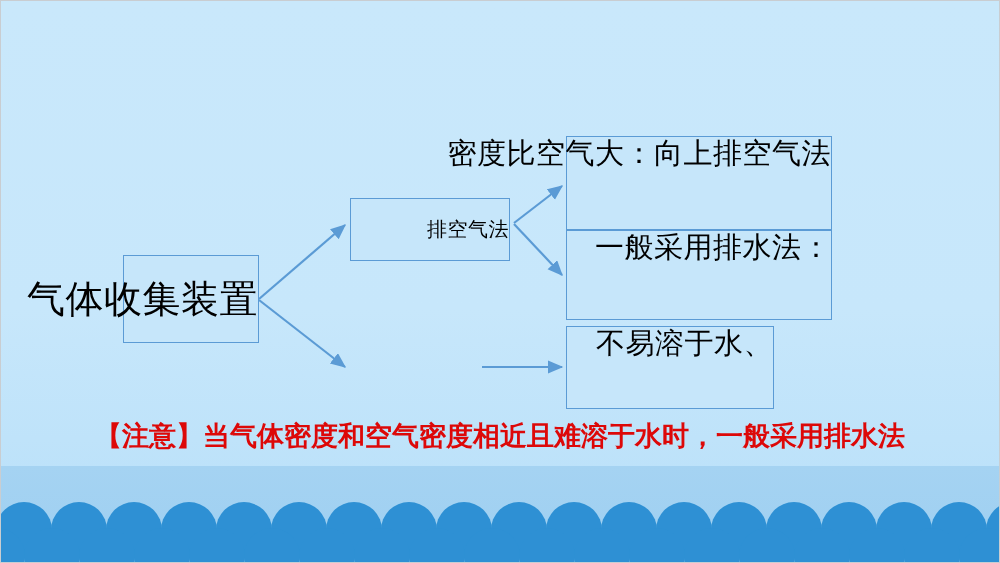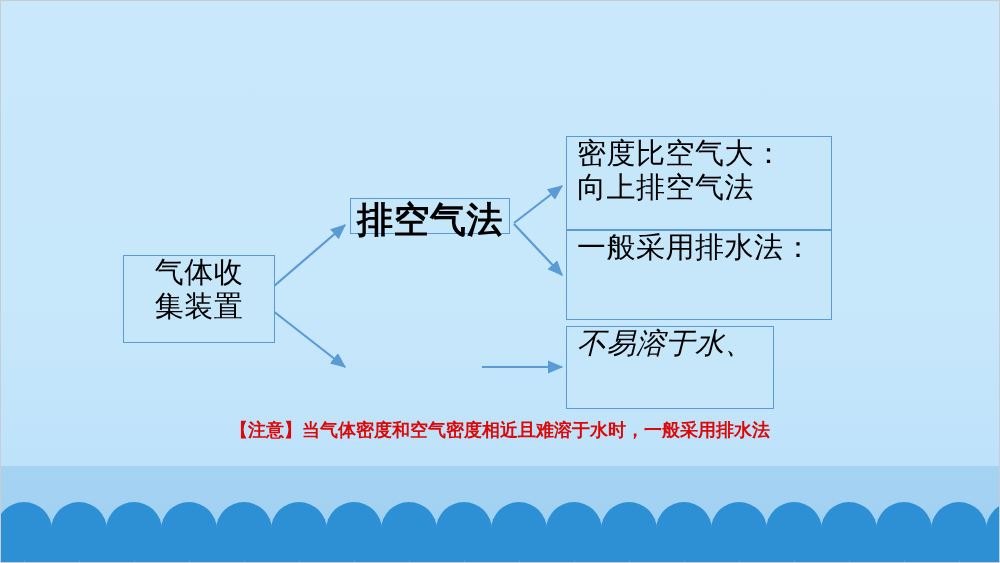--- a/index.html
+++ b/index.html
@@ -45,44 +45,43 @@
   .scallop-front { bottom: -26px; }
 
   
   .node {
     position: absolute;
     box-sizing: border-box;
     border: 1.6px solid #5b9bd5;
     background: #c6e6fa;
     color: #000000;
     display: flex;
-    flex-direction: column;
+    flex-direction: row;
     align-items: center;
-    justify-content: flex-start;
+    justify-content: flex-end;
     line-height: 1.16;
     white-space: pre;
     text-align: center;
     letter-spacing: 0.5px;
   }
   .node .ln { display: block; }
 
   #node-root {
     left: 122px;
     top: 254px;
-    width: 152px;
+    width: 136px;
     height: 88px;
-    font-size: 29px;
+    font-size: 38px;
   }
   #node-air {
     left: 349px;
     top: 197px;
     width: 160px;
-    height: 36px;
-    font-size: 36px;
-    font-weight: bold;
+    height: 63px;
+    font-size: 20px;
   }
   #node-water {
     left: 349px;
     top: 343px;
     width: 128px;
     height: 48px;
     font-size: 28px;
   }
   #node-denser {
     left: 565px;
@@ -103,42 +102,41 @@
     padding-left: 10px;
   }
   #node-insoluble {
     left: 565px;
     top: 325px;
     width: 208px;
     height: 83px;
     font-size: 29px;
     align-items: flex-start;
     padding-left: 10px;
-    font-style: italic;
   }
 
   
   #connectors {
     position: absolute;
     left: 0;
     top: 0;
     width: 1000px;
     height: 563px;
     pointer-events: none;
   }
 
   
   #note {
     position: absolute;
     left: 0;
     right: 0;
     top: 417px;
     text-align: center;
     color: #dd0808;
-    font-size: 18px;
+    font-size: 27px;
     font-weight: bold;
     letter-spacing: 0px;
     white-space: nowrap;
   }
 </style>
 </head>
 <body>
 
 <div id="slide">
 

